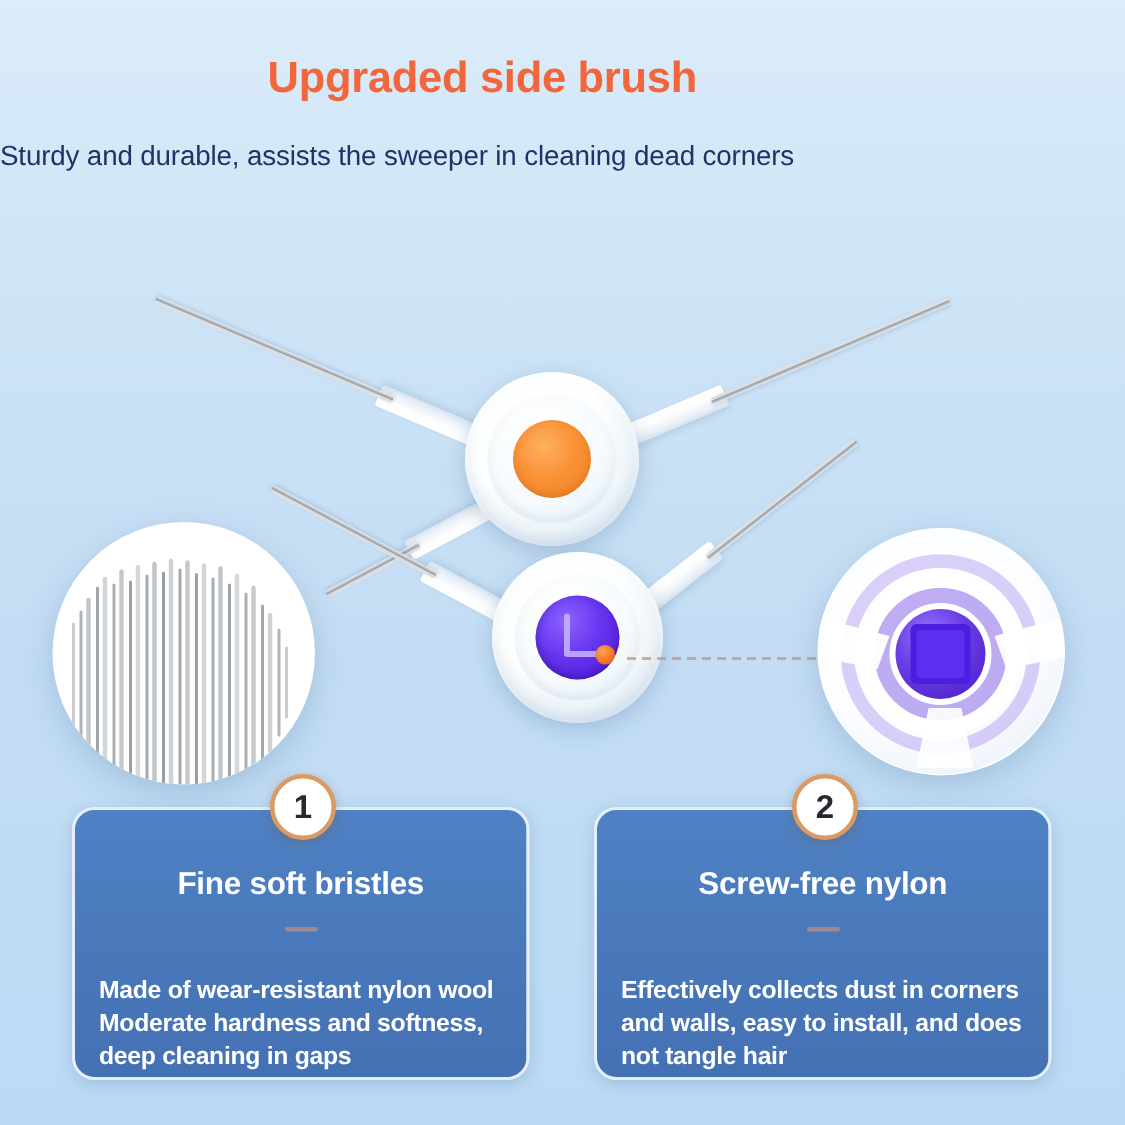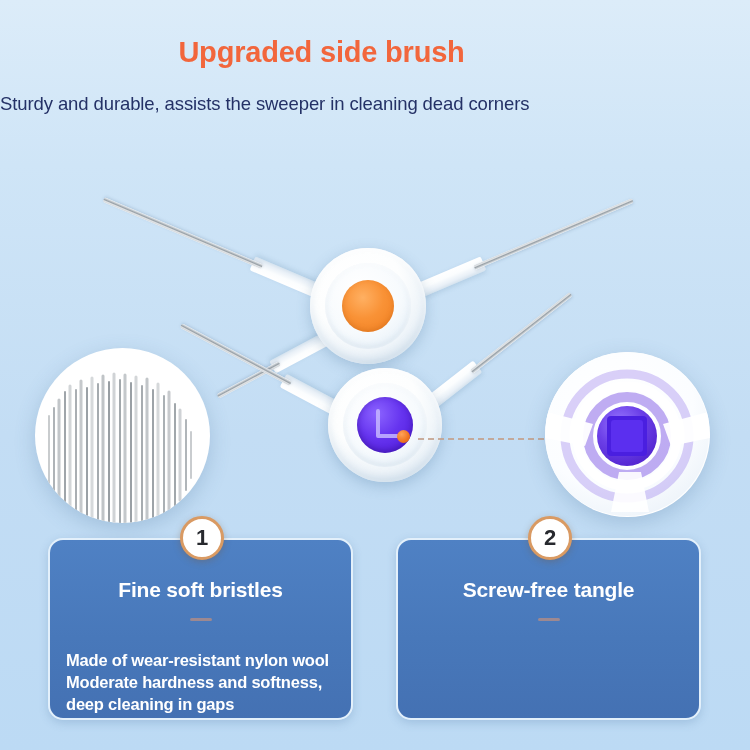--- a/index.html
+++ b/index.html
@@ -374,20 +374,21 @@
   <div id="cards">
 
     <div class="card" id="card-1">
       <div class="card-heading">Fine soft bristles</div>
       <div class="card-divider"></div>
       <div class="card-body">Made of wear-resistant nylon wool Moderate hardness and softness, deep cleaning in gaps</div>
     </div>
     <div class="badge" id="badge-1">1</div>
 
     <div class="card" id="card-2">
-      <div class="card-heading">Screw-free tangle</div>
+      <div class="card-heading">Screw-free nylon</div>
       <div class="card-divider"></div>
+      <div class="card-body">Effectively collects dust in corners and walls, easy to install, and does not tangle hair</div>
     </div>
     <div class="badge" id="badge-2">2</div>
 
   </div>
 
 </div>
 
 </body></html>

